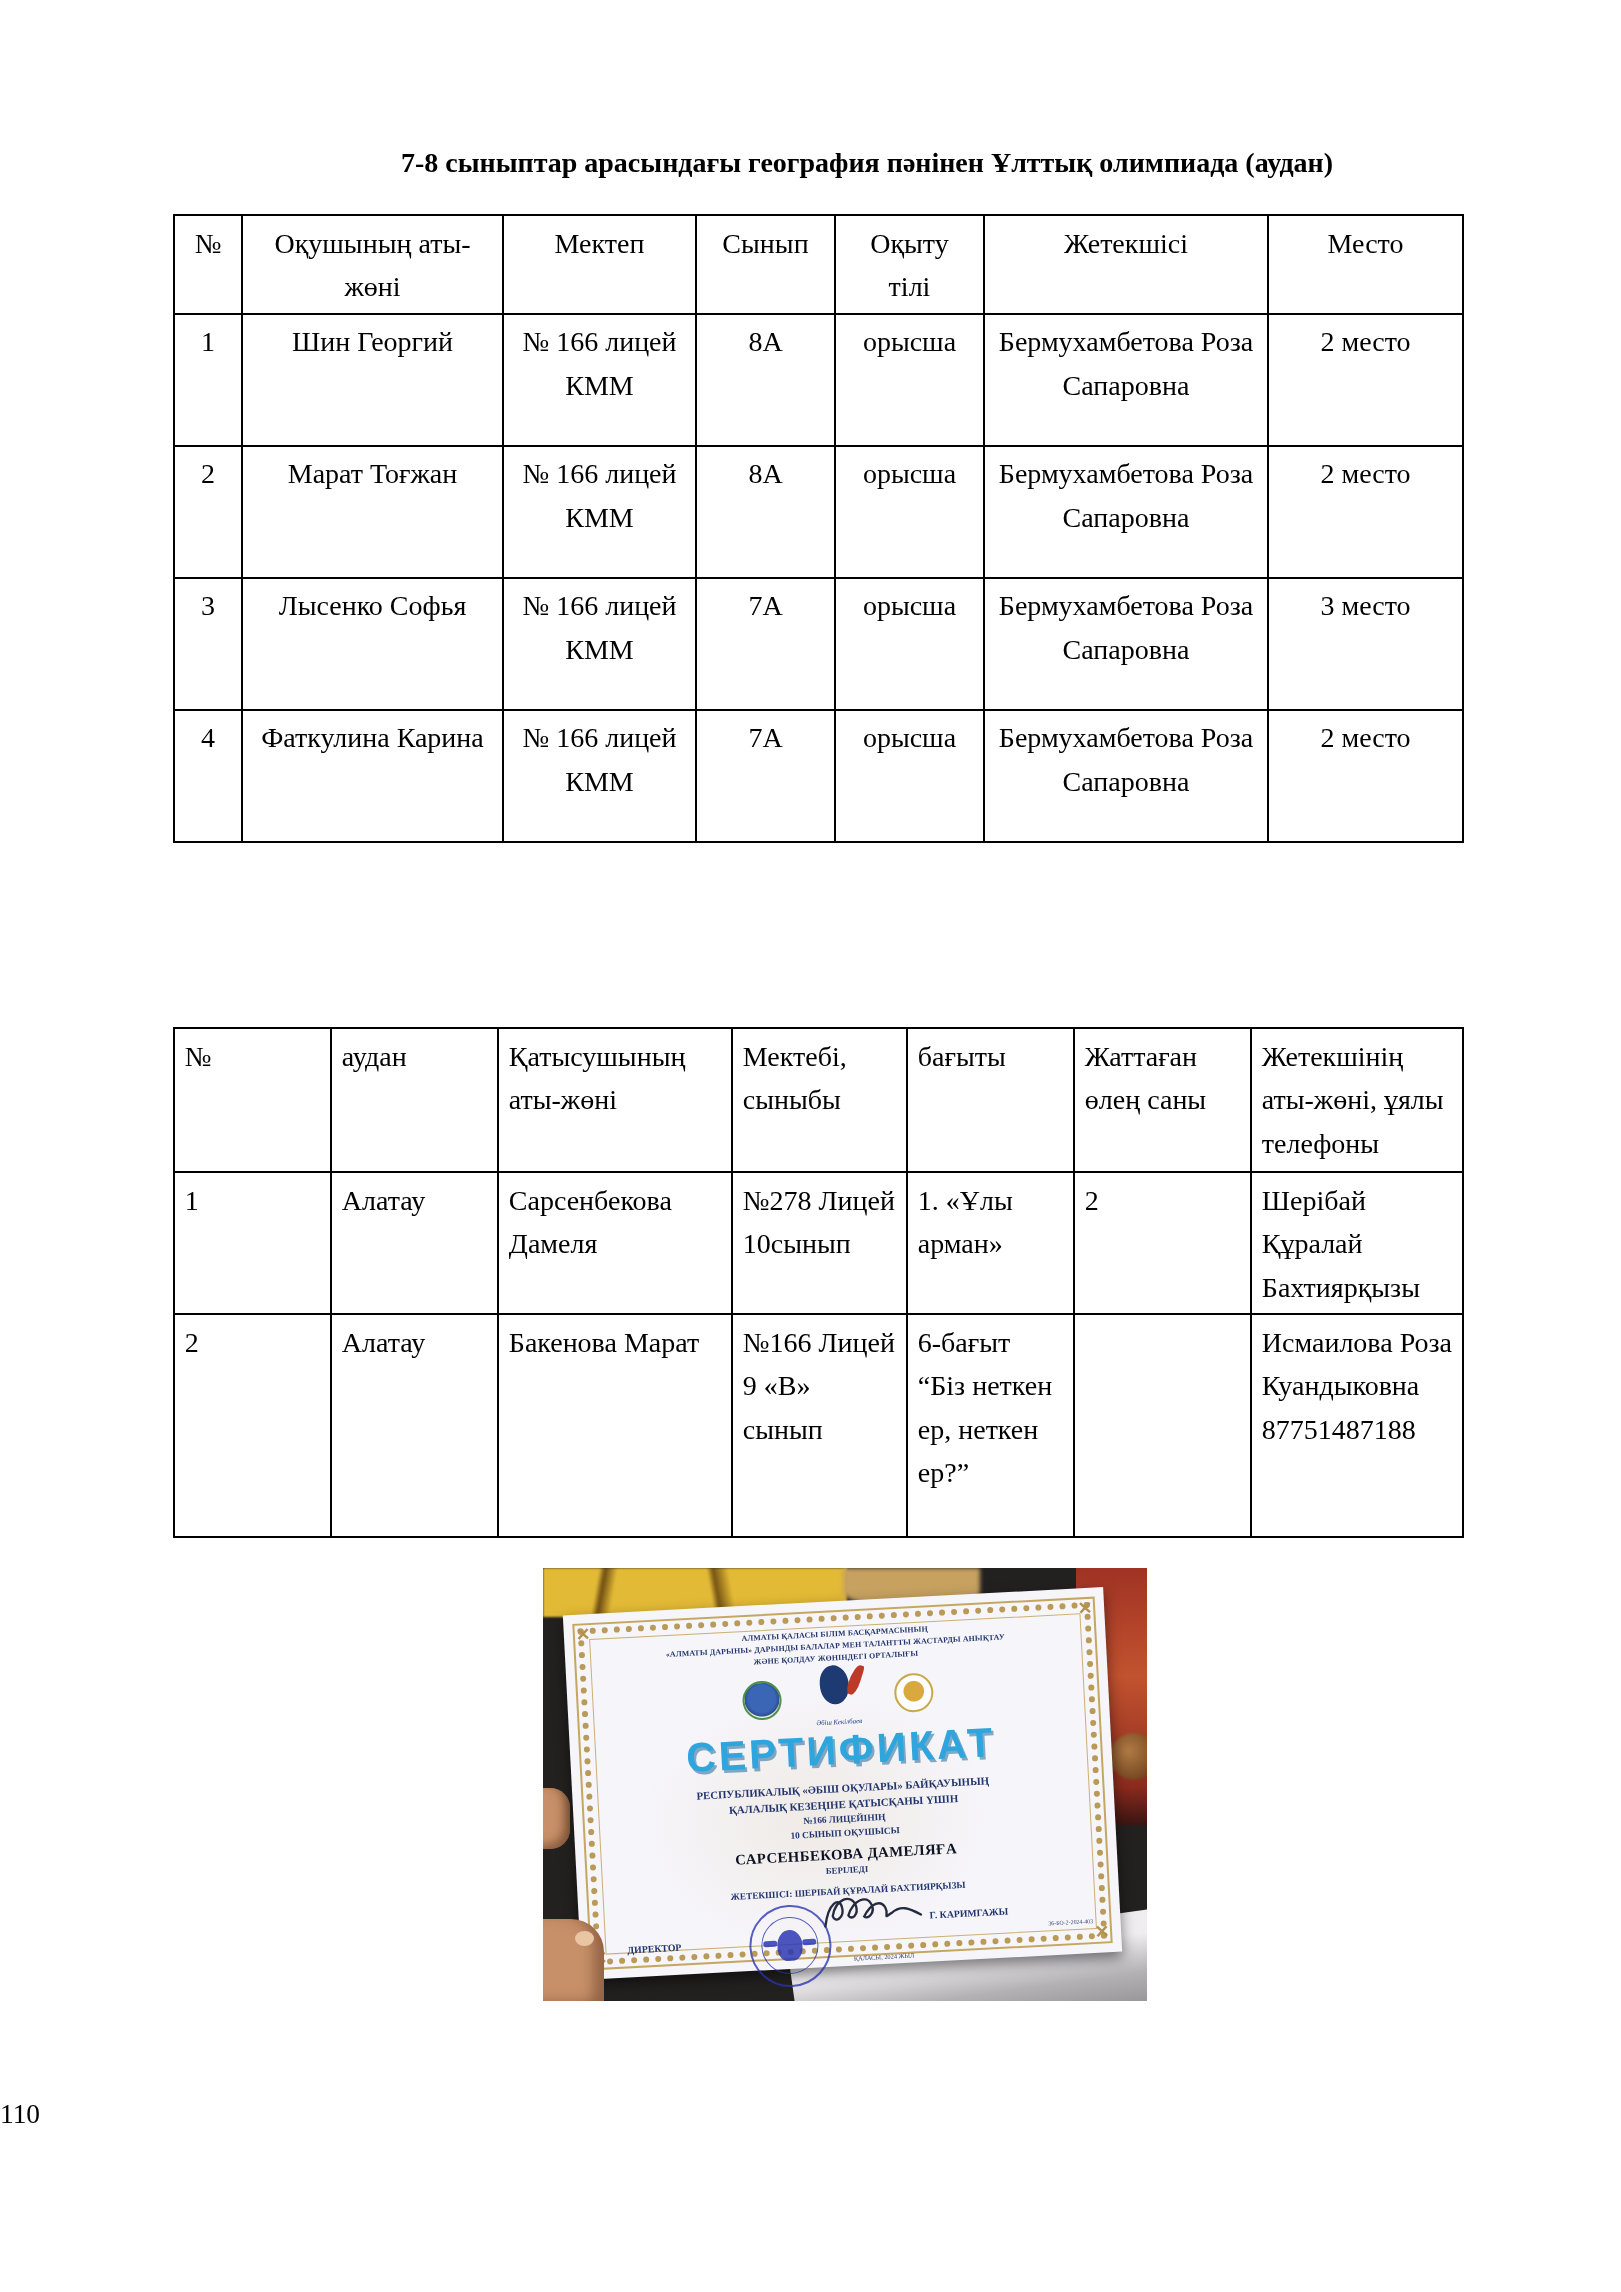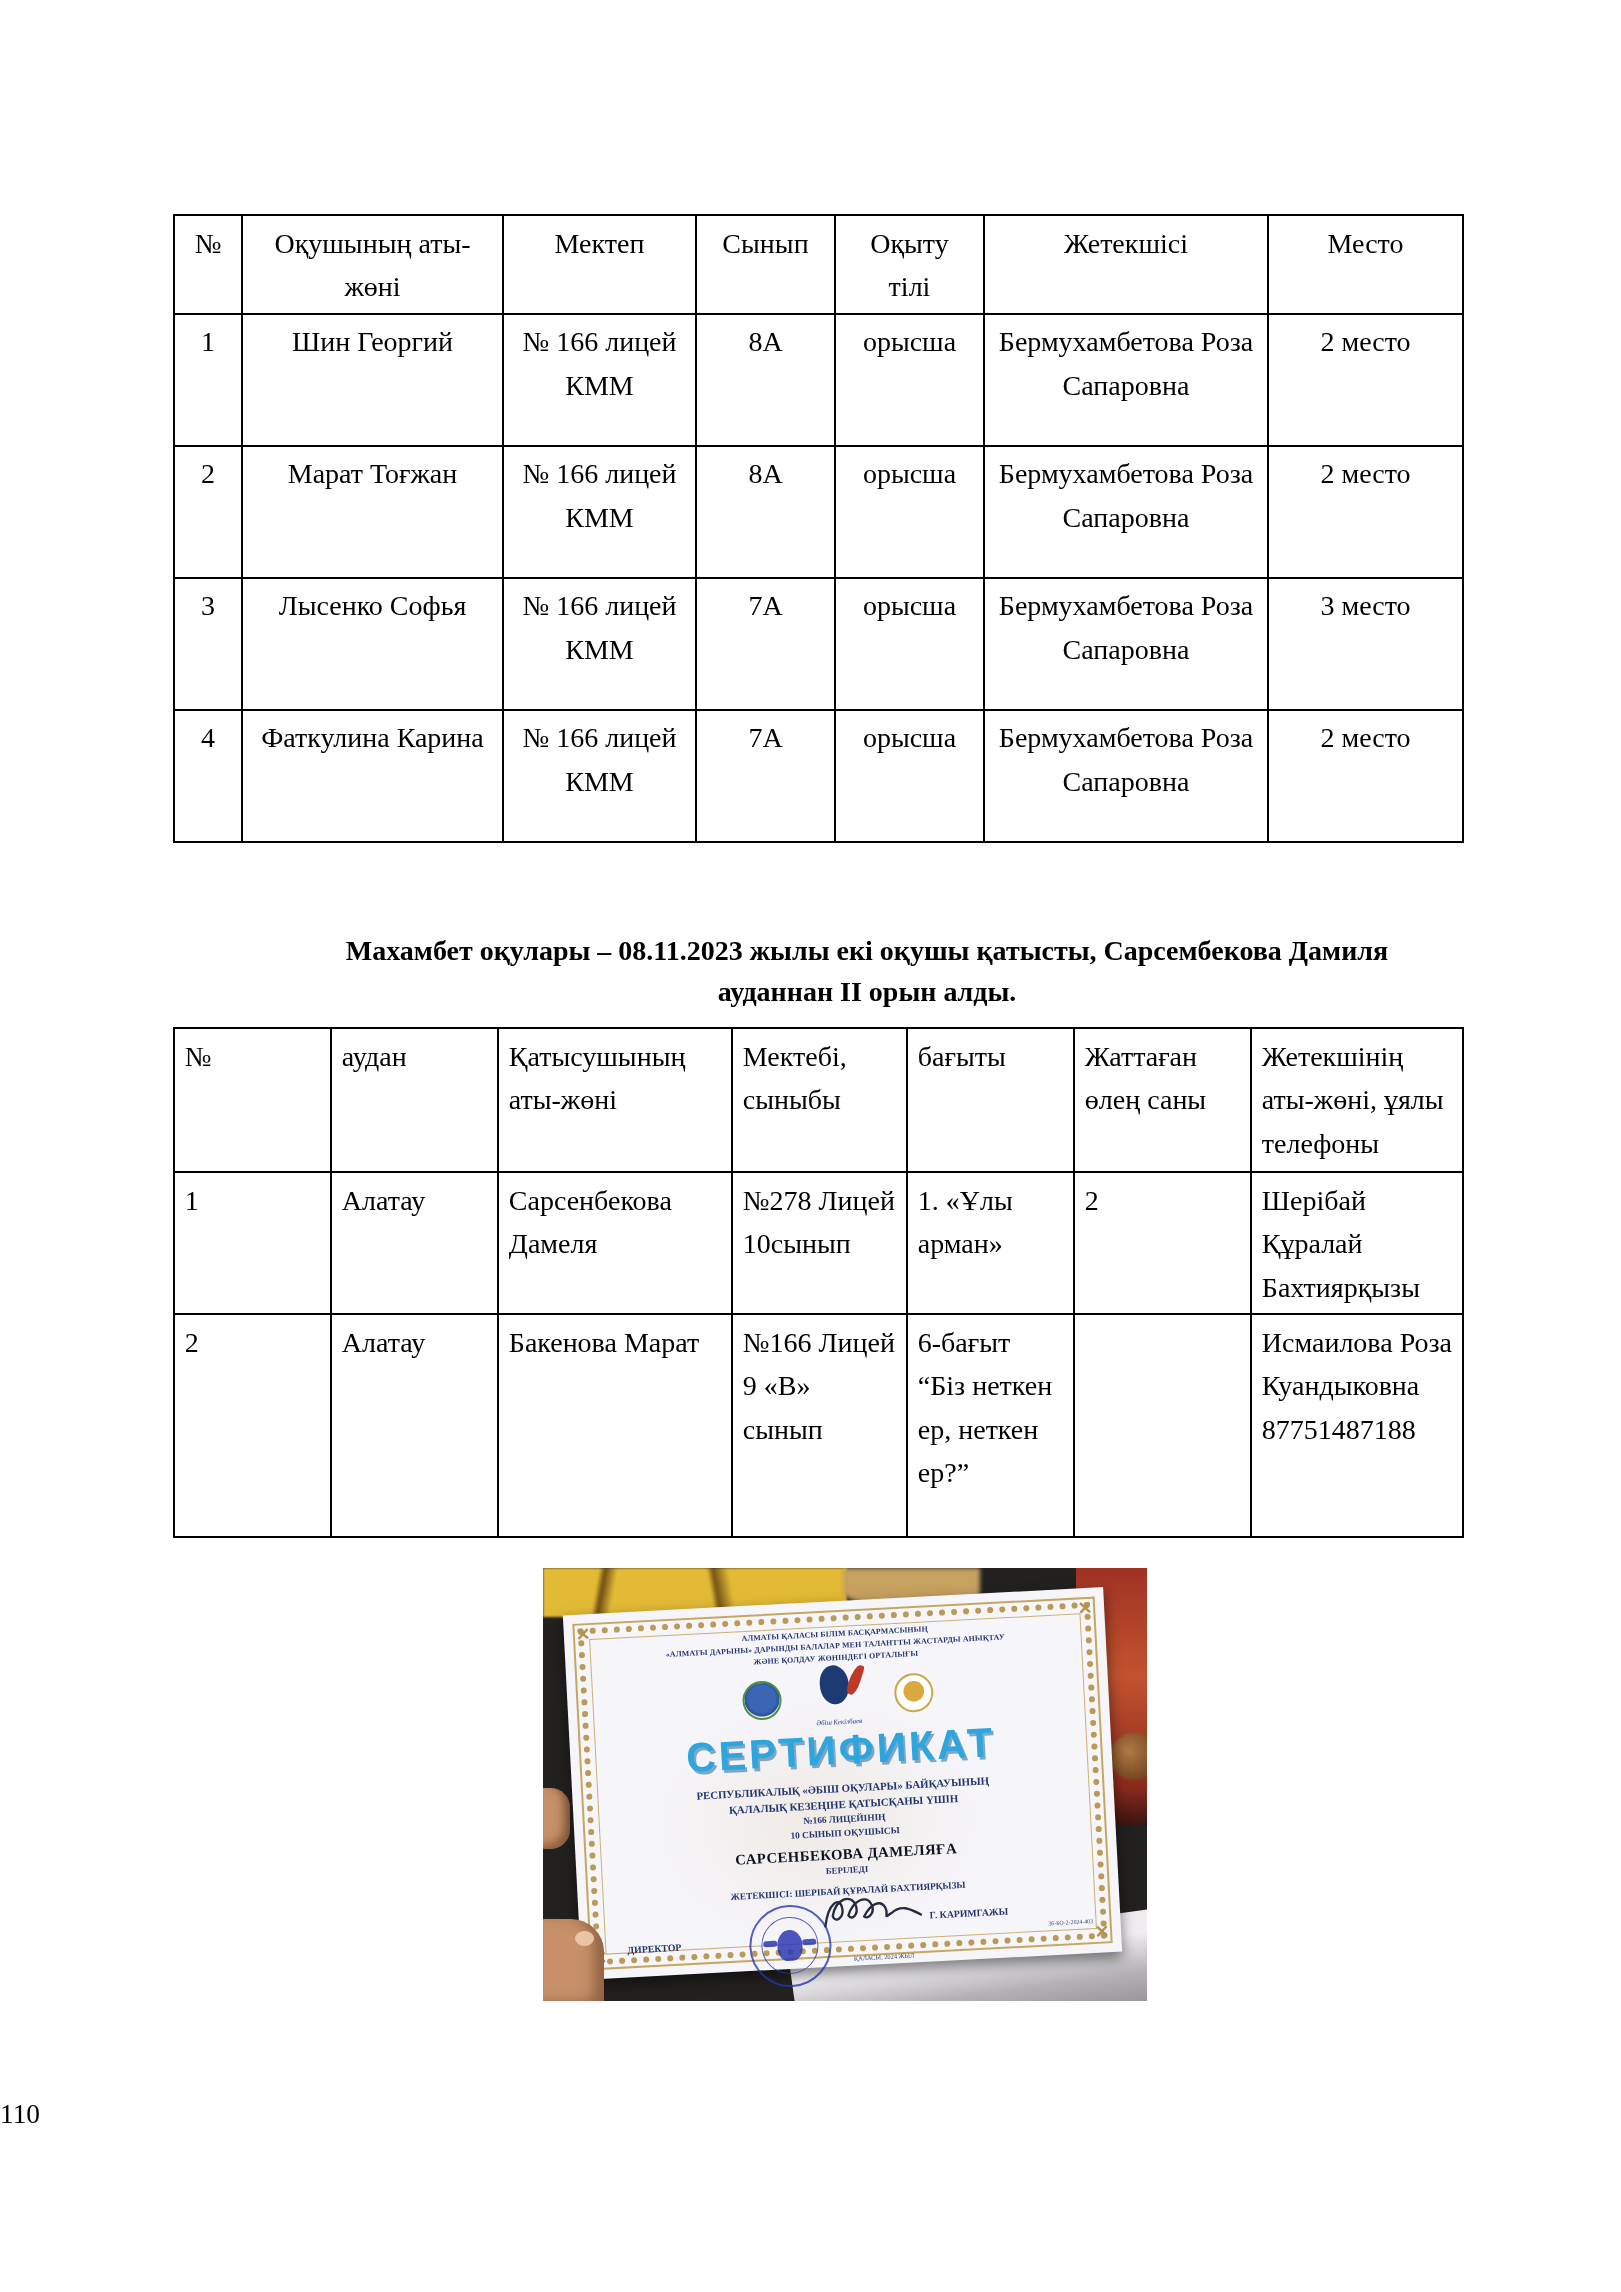--- a/index.html
+++ b/index.html
@@ -129,20 +129,21 @@
   .seal-core:before{left:-13.7px;} .seal-core:after{right:-13.7px;}
   .sig{position:absolute;left:220px;bottom:29px;}
   
   .pageno{position:absolute;left:0;width:100%;top:2099px;text-align:left;font-size:27.4px;}
 </style>
 </head>
 <body>
 
 <div class="page">
 
+  <div class="doc-title" id="title1">7-8 сыныптар арасындағы география пәнінен Ұлттық олимпиада (аудан)</div>
 
   <table class="doc" id="table1">
     <colgroup>
       <col style="width:68px">
         <col style="width:261px">
         <col style="width:193px">
       <col style="width:139px">
         <col style="width:149px">
         <col style="width:284px">
         <col style="width:195px">
@@ -191,24 +192,20 @@
         <td>Фаткулина Карина</td>
         <td>№ 166 лицей КММ</td>
         <td>7А</td>
         <td>орысша</td>
         <td>Бермухамбетова Роза Сапаровна</td>
         <td>2 место</td>
       </tr>
     </tbody>
   </table>
 
-  <div class="doc-title" id="title2">
-    <div>Махамбет оқулары – 08.11.2023 жылы екі оқушы қатысты, Сарсембекова Дамиля</div>
-    <div>ауданнан II орын алды.</div>
-  </div>
 
   <table class="doc" id="table2">
     <colgroup>
       <col style="width:157px">
         <col style="width:167px">
         <col style="width:234px">
       <col style="width:175px">
         <col style="width:167px">
         <col style="width:177px">
         <col style="width:212px">

